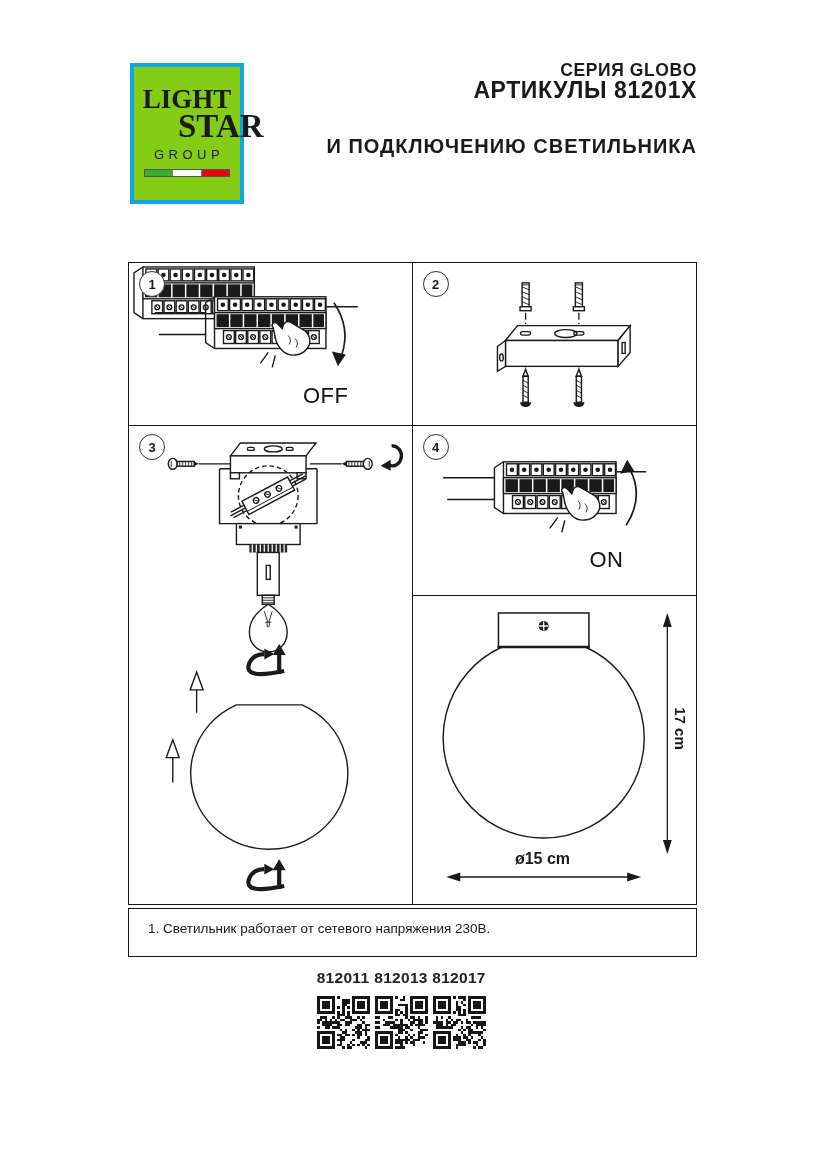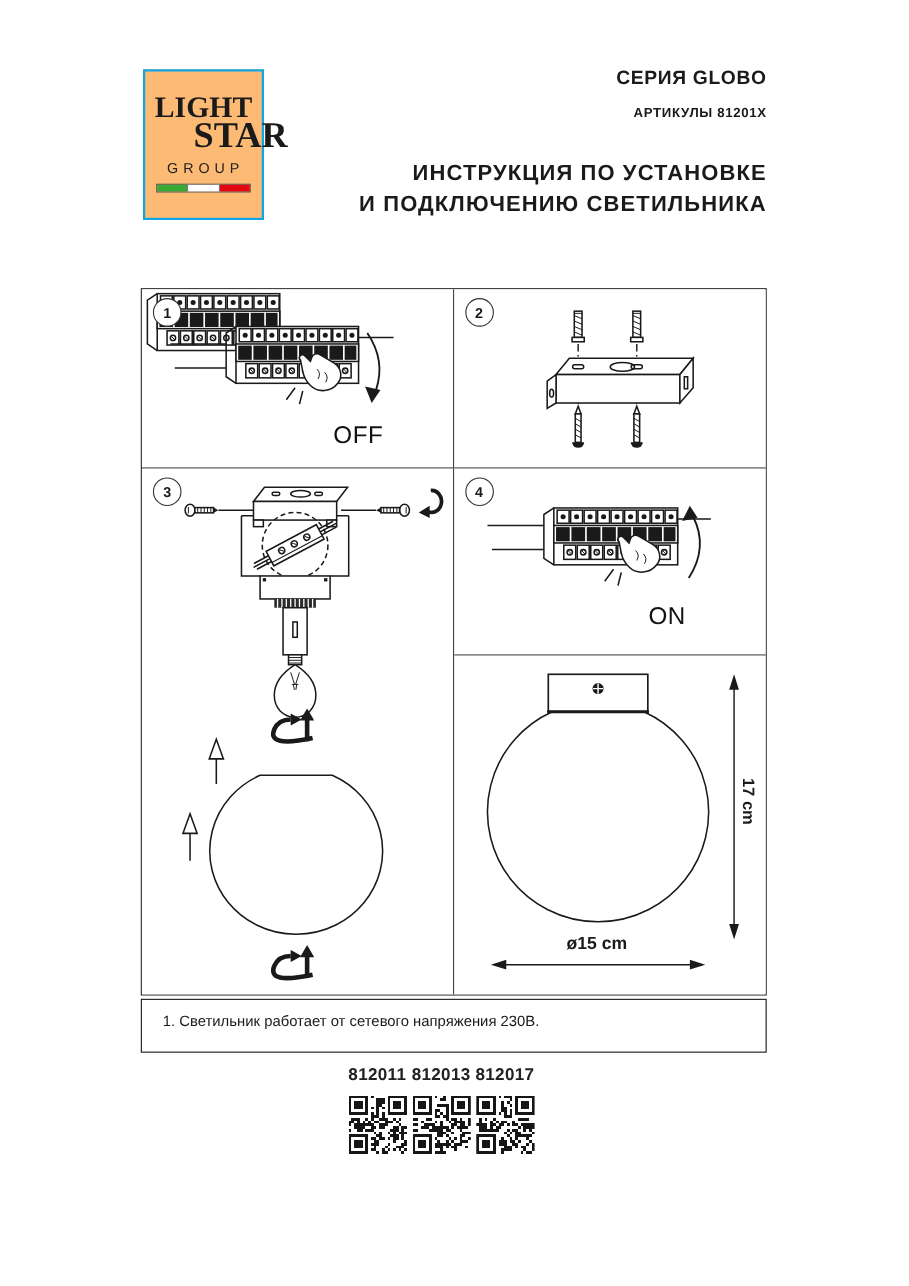--- a/index.html
+++ b/index.html
@@ -1,32 +1,32 @@
 <!DOCTYPE html>
 <html><head>
 <meta charset="utf-8">
 <style>
   html,body{margin:0;padding:0;background:#fff;}
   .page{position:relative;width:826px;height:1169px;background:#fff;overflow:hidden;
         font-family:"Liberation Sans","DejaVu Sans",sans-serif;color:#1a1a1a;}
   .abs{position:absolute;}
 
   
-  .logo-box{left:130px;top:63px;width:106px;height:133px;border:2px solid #0ea5e9;text-align:center;background:#fdba74;}
+  .logo-box{left:130px;top:63px;width:106px;height:133px;border:4px solid #0ea5e9;text-align:center;background:#84cc16;}
   .logo-l1{margin-top:19px;font-family:"Liberation Serif","DejaVu Serif",serif;font-weight:700;font-size:27px;line-height:26px;letter-spacing:0;}
   .logo-l2{font-family:"Liberation Serif","DejaVu Serif",serif;font-weight:700;font-size:33px;line-height:29px;padding-left:44px;}
   .logo-l3{margin-top:7px;font-size:13px;line-height:13px;letter-spacing:4.5px;text-indent:4px;color:#222;}
   .logo-flag{display:flex;width:86px;height:8px;margin:8px auto 0;border:1px solid #555;box-sizing:border-box;}
   .logo-flag span{flex:1;}
   .logo-flag span:nth-child(2){border-left:1px solid #777;border-right:1px solid #777;}
 
   
   .hdr{right:129px;top:60px;text-align:right;font-weight:700;}
   .hdr-series{font-size:17.5px;line-height:20px;letter-spacing:.6px;}
-  .hdr-articles{font-size:12px;line-height:20px;letter-spacing:.6px;margin-top:12px;}
+  .hdr-articles{font-size:23px;line-height:20px;letter-spacing:.6px;}
   .hdr-title{margin-top:32px;font-size:20px;line-height:28px;letter-spacing:1px;}
 
   
   .grid{left:128px;top:262px;width:569px;height:643px;border:1.8px solid #161616;box-sizing:border-box;}
   .panel{position:absolute;box-sizing:border-box;background:#fff;}
   .p1{left:0;top:0;width:283.5px;height:163px;border-right:1.5px solid #161616;border-bottom:1.5px solid #161616;}
   .p2{left:283.5px;top:0;right:0;height:163px;border-bottom:1.5px solid #161616;}
   .p3{left:0;top:163px;width:283.5px;bottom:0;border-right:1.5px solid #161616;}
   .p4{left:283.5px;top:163px;right:0;height:170px;border-bottom:1.5px solid #161616;}
   .p5{left:283.5px;top:333px;right:0;bottom:0;}
@@ -73,21 +73,20 @@
       <span style="background: rgb(58, 170, 53);"></span>
       <span style="background: rgb(255, 255, 255);"></span>
       <span style="background: rgb(227, 6, 19);"></span>
     </div>
   </div>
 
   <div class="abs hdr">
     <div class="hdr-series">СЕРИЯ GLOBO</div>
     <div class="hdr-articles">АРТИКУЛЫ 81201X</div>
     <div class="hdr-title">
-      <div>ИНСТРУКЦИЯ ПО УСТАНОВКЕ</div>
       <div>И ПОДКЛЮЧЕНИЮ СВЕТИЛЬНИКА</div>
     </div>
   </div>
 
   <div class="abs grid">
 
     <div class="panel p1">
       <div class="badge">1</div>
       <svg viewBox="0 0 284 163" preserveAspectRatio="none">
         <g id="breaker-art">

